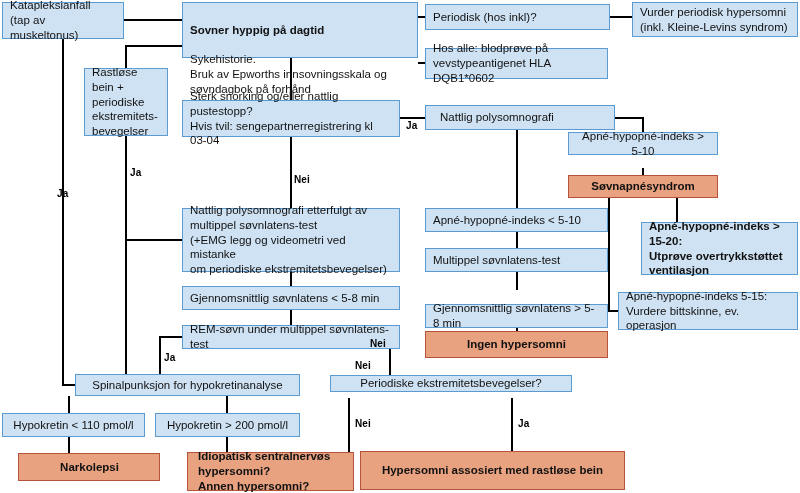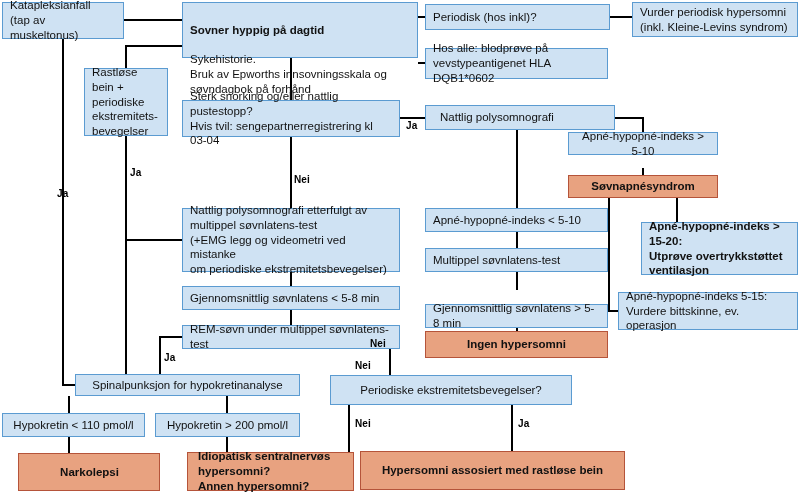--- a/index.html
+++ b/index.html
@@ -179,27 +179,27 @@
 
   <div class="node" style="left:618px; top:292px; width:180px; height:38px;">Apné-hypopné-indeks 5-15:
 Vurdere bittskinne, ev. operasjon</div>
 
   <div class="node" style="left:182px; top:325px; width:218px; height:24px;">REM-søvn under multippel søvnlatens-test</div>
 
   <div class="node terminal" style="left:425px; top:331px; width:183px; height:27px;">Ingen hypersomni</div>
 
   <div class="node center" style="left:75px; top:374px; width:225px; height:22px;">Spinalpunksjon for hypokretinanalyse</div>
 
-  <div class="node center" style="left:330px; top:375px; width:242px; height:30px;">Periodiske ekstremitetsbevegelser?</div>
+  <div class="node center" style="left:330px; top:375px; width:242px; height:17px;">Periodiske ekstremitetsbevegelser?</div>
 
   <div class="node center" style="left:2px; top:413px; width:143px; height:24px;">Hypokretin &lt; 110 pmol/l</div>
 
   <div class="node center" style="left:155px; top:413px; width:145px; height:24px;">Hypokretin &gt; 200 pmol/l</div>
 
-  <div class="node terminal" style="left:18px; top:453px; width:142px; height:38px;padding-left:8px;">Narkolepsi</div>
+  <div class="node terminal" style="left:18px; top:453px; width:142px; height:28px;padding-left:8px;">Narkolepsi</div>
 
   <div class="node terminal" style="left:187px; top:452px; width:167px; height:39px; justify-content:flex-start; text-align:left; padding-left:10px;">Idiopatisk sentralnervøs hypersomni?
 Annen hypersomni?</div>
 
   <div class="node terminal" style="left:360px; top:451px; width:265px; height:39px;">Hypersomni assosiert med rastløse bein</div>
 
   <div class="edge-label" style="left:57px; top:188px;">Ja</div>
   <div class="edge-label" style="left:130px; top:167px;">Ja</div>
   <div class="edge-label" style="left:294px; top:174px;">Nei</div>
   <div class="edge-label" style="left:406px; top:120px;">Ja</div>

